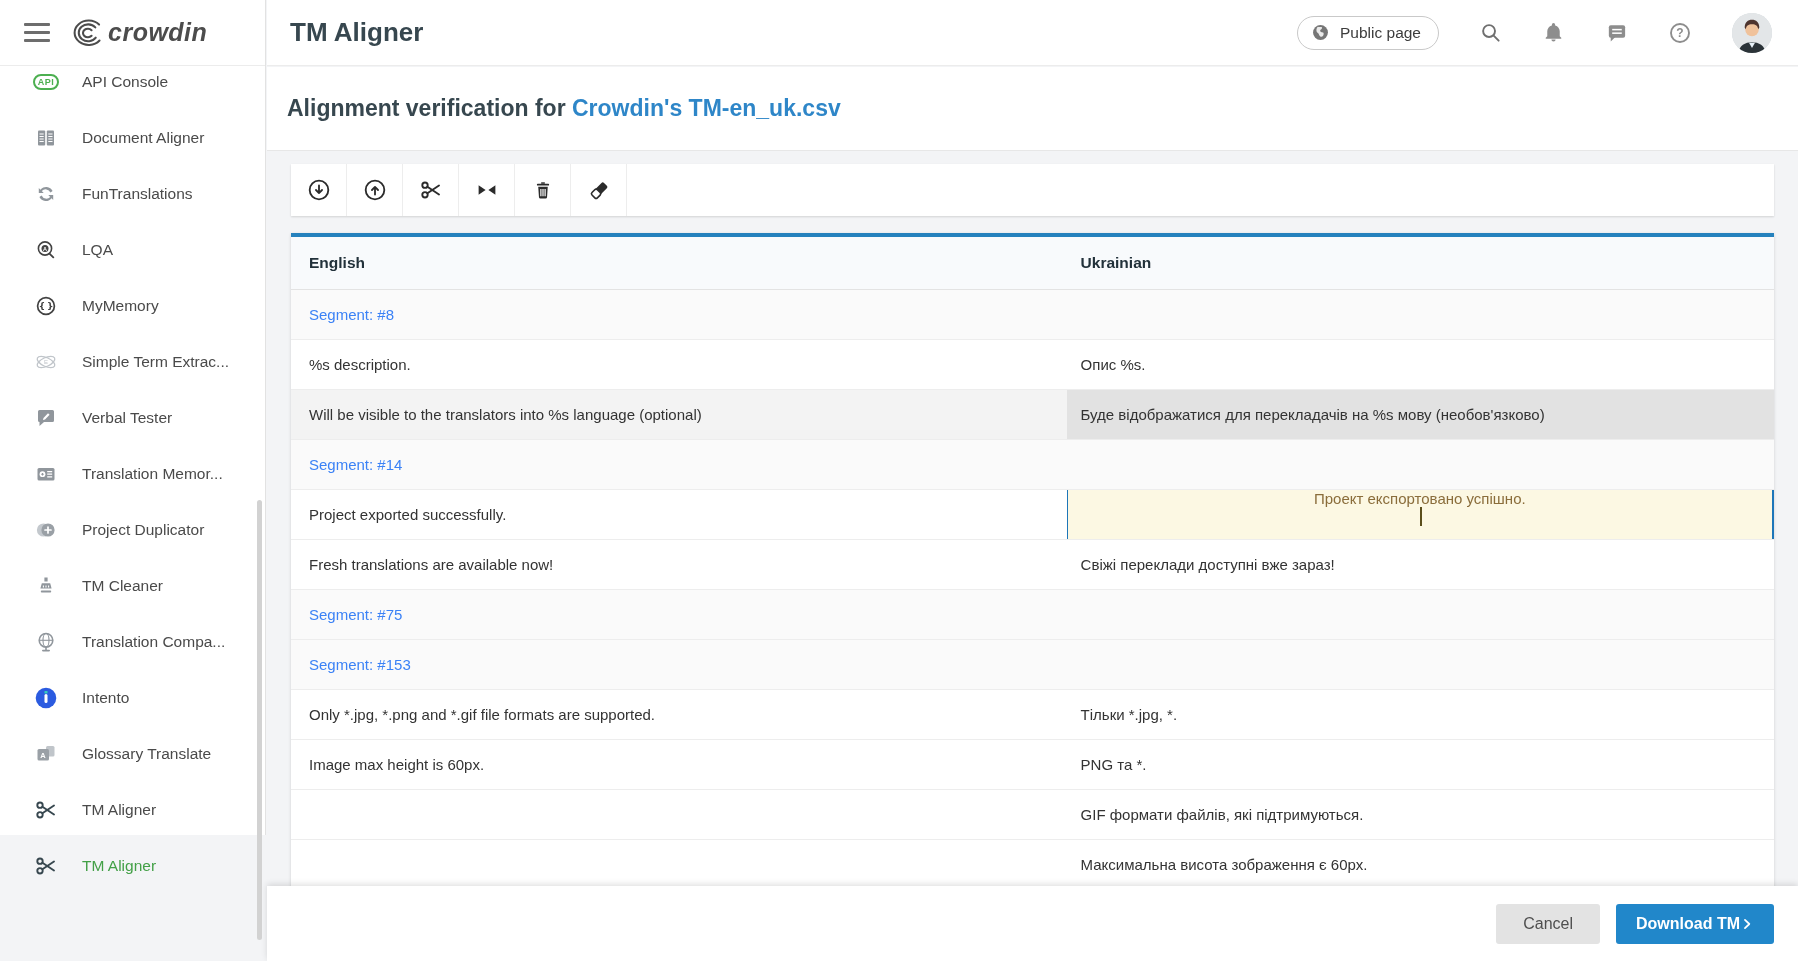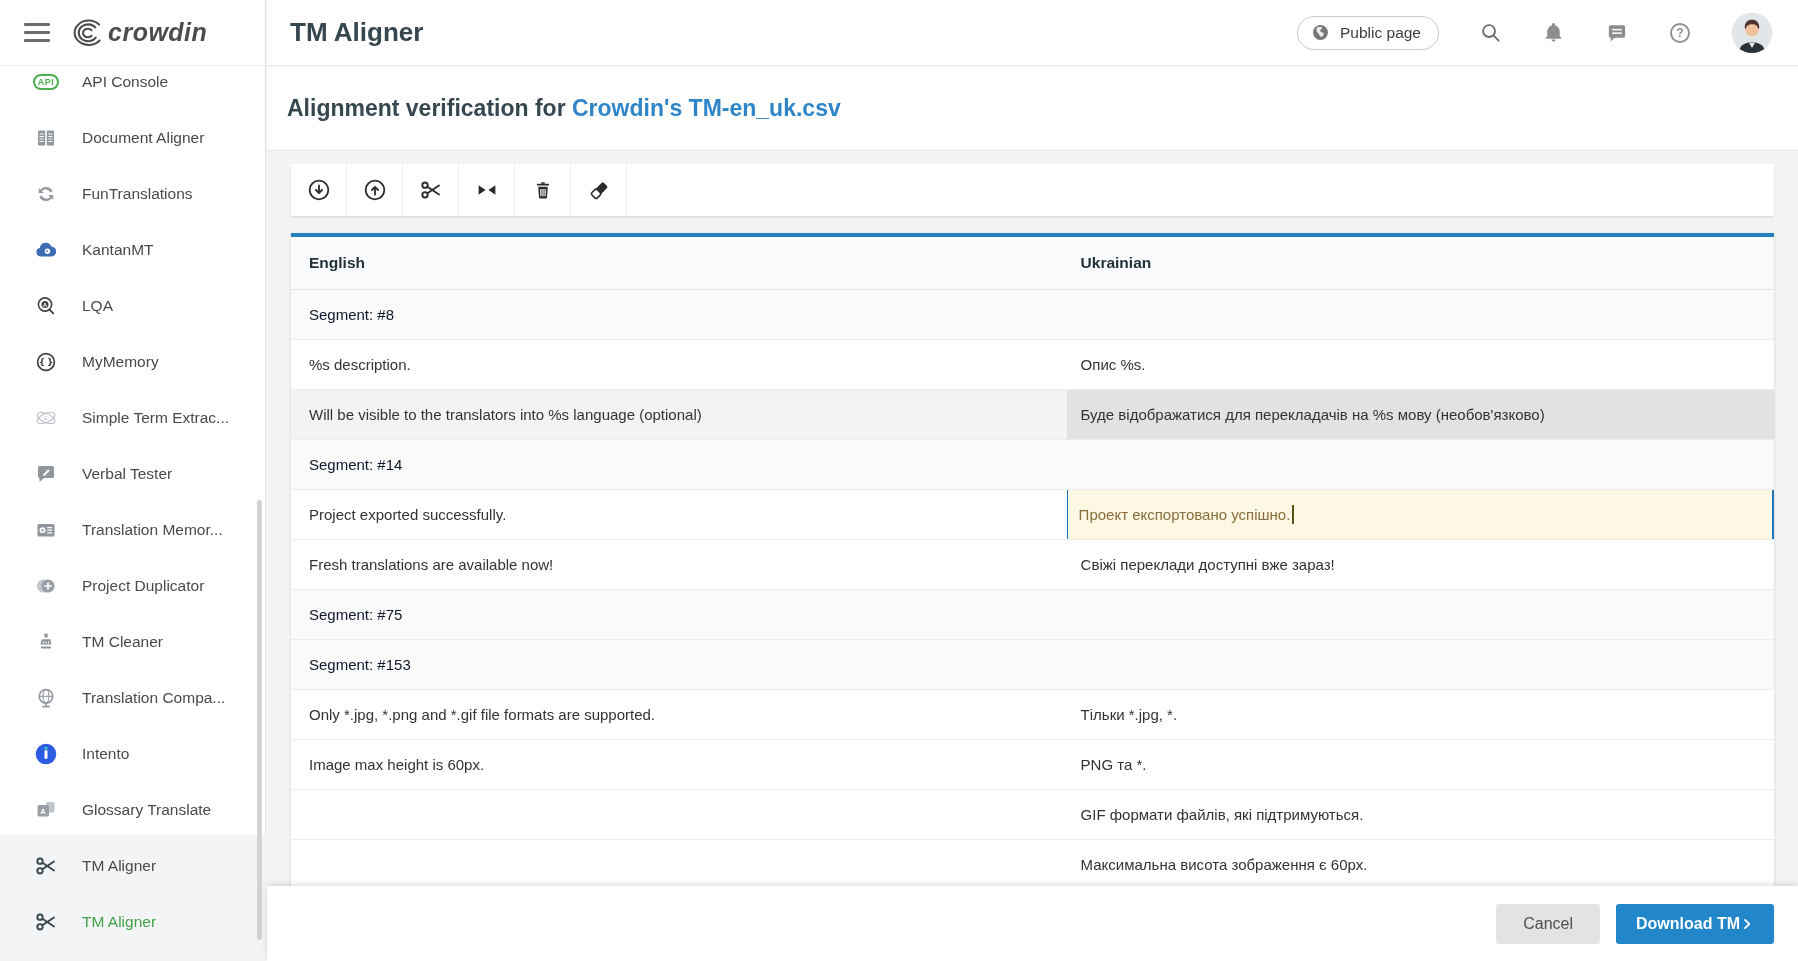--- a/index.html
+++ b/index.html
@@ -58,30 +58,30 @@
               border-bottom:none; border-left:none; }
 
   .panel { position:absolute; top:81px; left:24px; right:24px; bottom:0; background:#fff;
            border-top:4px solid #2581bd; box-shadow:0 1px 3px rgba(0,0,0,.15); overflow:hidden; }
   .thead { height:53px; display:flex; border-bottom:1px solid #e3e3e3; background:#f8fafc; }
   .th { display:flex; align-items:center; padding:0 18px; font-weight:700; font-size:15.5px; color:#22313a; }
   .th.en { width:52.3%; }
   .th.uk { flex:1; padding:0 14px; }
   .trow { display:flex; height:50px; border-bottom:1px solid #ededed; background:#fff; }
   .trow.segment { background:#fafafa; }
-  .trow.segment .cell { color:#0f172a; }
+  .trow.segment .cell { color:#3b82f6; }
   .cell { display:flex; align-items:center; padding:0 18px; font-size:15px; color:#333; position:relative;
           white-space:nowrap; overflow:hidden; }
   .cell.en { width:52.3%; }
   .cell.uk { flex:1; padding:0 14px; }
   .trow.selected .cell.en { background:#f3f3f3; }
   .trow.selected .cell.uk { background:#e2e2e2; }
   .edit-box { position:absolute; top:-2px; bottom:-2px; left:-1px; right:0; border:2px solid #1d76b9;
               border-radius:2px; background:#fcf8e3; display:flex; align-items:center;
-              padding:0 11px; color:#8a6d3b; }
+              padding:0 11px; color:#8a6d3b;flex-direction:column; }
   .caret { width:2px; height:19px; background:#5b4e1b; margin-left:2px; }
 
   .footbar { position:absolute; bottom:0; left:0; right:0; height:75px; background:#fff;
              box-shadow:0 -2px 6px rgba(0,0,0,.12); display:flex; align-items:center;
              justify-content:flex-end; gap:16px; padding-right:24px; z-index:25; }
   .btn-cancel { height:40px; padding:0 27px; background:#e3e3e3; border:none; border-radius:3px;
                 font-size:16px; color:#4f4f4f; cursor:pointer; font-family:inherit; }
   .btn-download { height:40px; padding:0 20px; background:#2187ca; border:none; border-radius:3px;
                   font-size:16px; font-weight:700; color:#fff; display:flex; align-items:center; gap:0;
                   cursor:pointer; font-family:inherit; }
@@ -132,30 +132,20 @@
         <span class="side-icon svg-icon">
           <svg width="24" height="24" viewBox="0 0 24 24" fill="currentColor">
             <path d="M18.6 9A7.2 7.2 0 0 0 6.4 7.7L4.8 6.1V11h4.9L7.8 9.1a5.2 5.2 0 0 1 8.6 1.3z"></path>
             <path d="M5.4 15a7.2 7.2 0 0 0 12.2 1.3l1.6 1.6V13h-4.9l1.9 1.9a5.2 5.2 0 0 1-8.6-1.3z"></path>
           </svg>
         </span>
         <span class="side-label">FunTranslations</span>
       </div>
       <div class="side-item">
         <span class="side-icon svg-icon">
-          <svg width="26" height="24" viewBox="0 0 26 24">
-            <path d="M7.5 18.5a4.3 4.3 0 0 1-.7-8.5 6 6 0 0 1 11.5-1.6 4.8 4.8 0 0 1-.4 10.1z" fill="#3d6cb3"></path>
-            <circle cx="14.5" cy="13.2" r="2.7" fill="#fff"></circle>
-            <path d="M14 12.2v2M13.3 12.9h1.5" stroke="#3d6cb3" stroke-width="1.1"></path>
-          </svg>
-        </span>
-        <span class="side-label">KantanMT</span>
-      </div>
-      <div class="side-item">
-        <span class="side-icon svg-icon">
           <svg width="24" height="24" viewBox="0 0 24 24">
             <circle cx="11" cy="10.5" r="6.6" fill="none" stroke="#424242" stroke-width="1.6"></circle>
             <circle cx="11" cy="10.5" r="3.5" fill="#424242"></circle>
             <text x="11" y="12.9" font-size="5.5" fill="#fff" text-anchor="middle" font-weight="bold" font-family="Liberation Sans, sans-serif">A</text>
             <path d="M15.7 15.8 19.3 19.4" stroke="#424242" stroke-width="1.8" stroke-linecap="round"></path>
           </svg>
         </span>
         <span class="side-label">LQA</span>
       </div>
       <div class="side-item">

